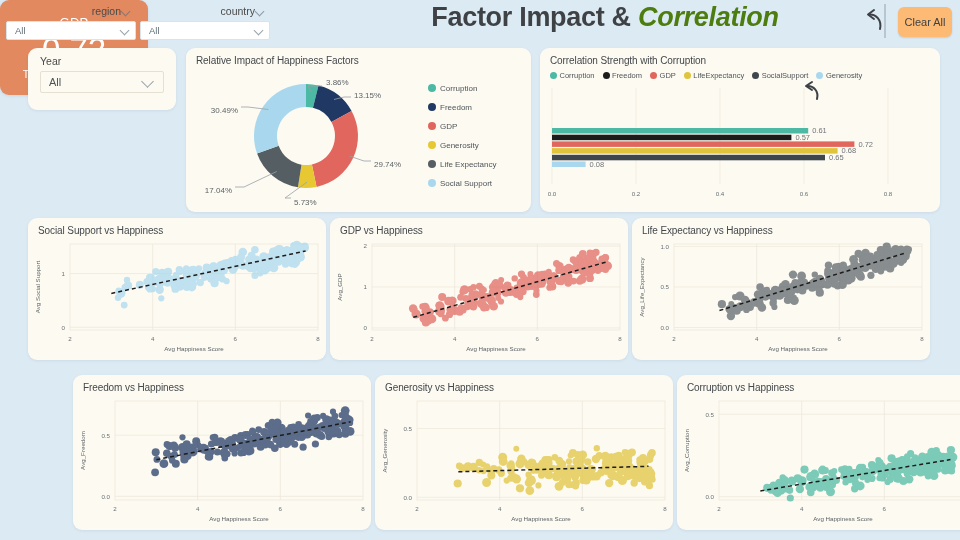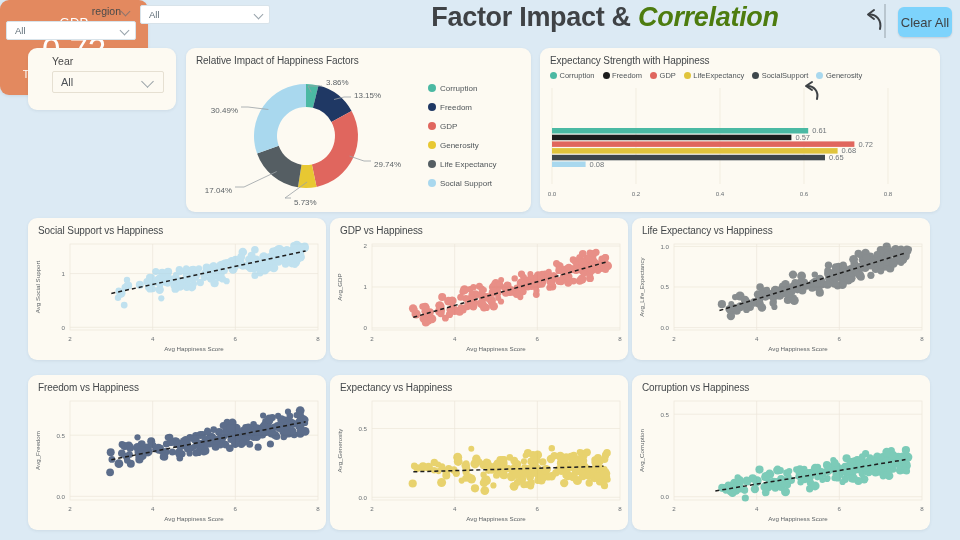--- a/index.html
+++ b/index.html
@@ -44,38 +44,38 @@
   .undo-icon {
     position: absolute; left: 862px; top: 8px; width: 24px; height: 26px;
     cursor: pointer;
   }
   .divider-v {
     position: absolute; left: 884px; top: 4px; width: 2px; height: 34px;
     background: #b9c6cf;
   }
   .clear-all {
     position: absolute; left: 898px; top: 7px; width: 54px; height: 30px;
-    background: #7dd3fc; border-radius: 6px;
+    background: #fdba74; border-radius: 6px;
     box-shadow: 0 1px 2px rgba(0,0,0,.12);
     display: flex; align-items: center; justify-content: center;
-    font-size: 13px; color: #3f4245; cursor: pointer;
+    font-size: 11px; color: #3f4245; cursor: pointer;
   }
 
   
   .card {
     position: absolute; background: #fdfaf2; border-radius: 9px;
     box-shadow: 0 1px 3px rgba(70,90,110,.10);
   }
   .card-title {
     font-size: 10px; color: #44484b; padding: 7px 0 0 10px;
     letter-spacing: -0.1px; white-space: nowrap;
   }
 
   
-  .year-card { left: 28px; top: 48px; width: 148px; height: 62px; padding-left: 12px; }
+  .year-card { left: 28px; top: 48px; width: 148px; height: 62px; }
   .year-lbl { font-size: 10.5px; color: #4a4a4a; padding: 7px 0 0 12px; }
   .year-sel {
     margin: 4px 12px 0 12px; height: 22px; background: #fdfaf2;
     border: 1px solid #e6e0d2; border-radius: 2px;
     display: flex; align-items: center; justify-content: space-between;
     padding: 0 8px; font-size: 11px; color: #4e5257;
   }
   .year-sel .chev { width: 13px; height: 13px; }
   .year-sel .chev::before { width: 8px; height: 8px; left: 1px; top: 1px; }
 
@@ -100,21 +100,21 @@
     padding: 5px 0 0 10px; font-size: 7.5px; color: #4f5559;
     white-space: nowrap;
   }
   .bar-legend .li { display: flex; align-items: center; gap: 2.5px; }
   .bar-legend .dot { width: 7px; height: 7px; border-radius: 50%; display: inline-block; }
   .bar-undo { position: absolute; left: 800px; top: 80px; width: 24px; height: 24px; }
 
   
   .sc { height: 142px; }
   .sc-c1 { left: 28px; }  .sc-c2 { left: 330px; } .sc-c3 { left: 632px; }
-  .sc-r1 { top: 218px; }  .sc-r2 { top: 375px; }
+  .sc-r1 { top: 218px; }  .sc-r2 { top: 375px; margin-left: 45px; }
   .sc-w  { width: 298px; }
   .sc-r2 { height: 155px; }
 
   svg { display: block; }
   .axis-txt { font-size: 6.2px; fill: #6b7176; font-family: "Liberation Sans", sans-serif; }
   .axis-title { font-size: 6.2px; fill: #5c6266; font-family: "Liberation Sans", sans-serif; }
   .grid-l { stroke: #ece6da; stroke-width: .7; }
   .donut-lbl { font-size: 8px; fill: #5d6367; font-family: "Liberation Sans", sans-serif; }
   .leader { stroke: #9aa1a6; stroke-width: .8; fill: none; }
   .barval { font-size: 7.5px; fill: #6f757a; font-family: "Liberation Sans", sans-serif; }
@@ -132,20 +132,24 @@
         <span>region</span>
         <span class="chev"></span>
       </div>
       <div class="filter-select">
         <span>All</span>
         <span class="chev"></span>
       </div>
     </div>
 
     <div class="filter-slot country">
+      <div class="filter-label">
+        <span>country</span>
+        <span class="chev"></span>
+      </div>
       <div class="filter-select">
         <span>All</span>
         <span class="chev"></span>
       </div>
     </div>
 
     <div class="dash-title">
       <span>Factor Impact &amp;</span>
       <em>Correlation</em>
     </div>
@@ -202,21 +206,21 @@
         <circle cx="246" cy="79" r="4" fill="#e8c832"></circle>
         <text x="254" y="82" class="dlegend">Generosity</text>
         <circle cx="246" cy="98" r="4" fill="#555e63"></circle>
         <text x="254" y="101" class="dlegend">Life Expectancy</text>
         <circle cx="246" cy="117" r="4" fill="#a9d8ee"></circle>
         <text x="254" y="120" class="dlegend">Social Support</text>
       </svg>
   </div>
 
   <div class="card bar-card">
-    <div class="card-title">Expectancy Strength with Happiness</div>
+    <div class="card-title">Correlation Strength with Corruption</div>
     <div class="bar-legend" id="bar-legend">
         <span class="li">
           <span class="dot" style="background: rgb(75, 185, 163);"></span>
           <span>Corruption</span>
         </span>
         <span class="li">
           <span class="dot" style="background: rgb(28, 28, 28);"></span>
           <span>Freedom</span>
         </span>
         <span class="li">
@@ -1229,21 +1233,21 @@
           <circle cx="244.5" cy="35.3" r="3.1" fill="#1f3864"></circle>
           <circle cx="96.8" cy="62.7" r="3.0" fill="#1f3864"></circle>
           <circle cx="207.0" cy="46.8" r="4.4" fill="#1f3864"></circle>
           <circle cx="171.6" cy="51.4" r="4.6" fill="#1f3864"></circle>
           <circle cx="130.6" cy="57.3" r="3.4" fill="#1f3864"></circle>
         </g>
         <line x1="83.33333333333333" y1="66.66666666666667" x2="277.6" y2="28.777777777777786" stroke="#1d1d1d" stroke-width="1.5" stroke-dasharray="4,3"></line>
       </svg>
   </div>
   <div class="card sc sc-w sc-c2 sc-r2">
-    <div class="card-title">Expectancy vs Happiness</div>
+    <div class="card-title">Generosity vs Happiness</div>
     <svg class="sc-svg" width="298" height="133">
         <rect x="42" y="8" width="248" height="99" fill="none" stroke="#ece6da" stroke-width="0.7"></rect>
         <text x="42" y="118" class="axis-txt" text-anchor="middle">2</text>
         <line x1="124.66666666666666" y1="8" x2="124.66666666666666" y2="107" class="grid-l"></line>
         <text x="124.66666666666666" y="118" class="axis-txt" text-anchor="middle">4</text>
         <line x1="207.33333333333331" y1="8" x2="207.33333333333331" y2="107" class="grid-l"></line>
         <text x="207.33333333333331" y="118" class="axis-txt" text-anchor="middle">6</text>
         <text x="290" y="118" class="axis-txt" text-anchor="middle">8</text>
         <line x1="42" y1="104.25" x2="290" y2="104.25" class="grid-l"></line>
         <text x="37" y="106.65" class="axis-txt" text-anchor="end">0.0</text>

